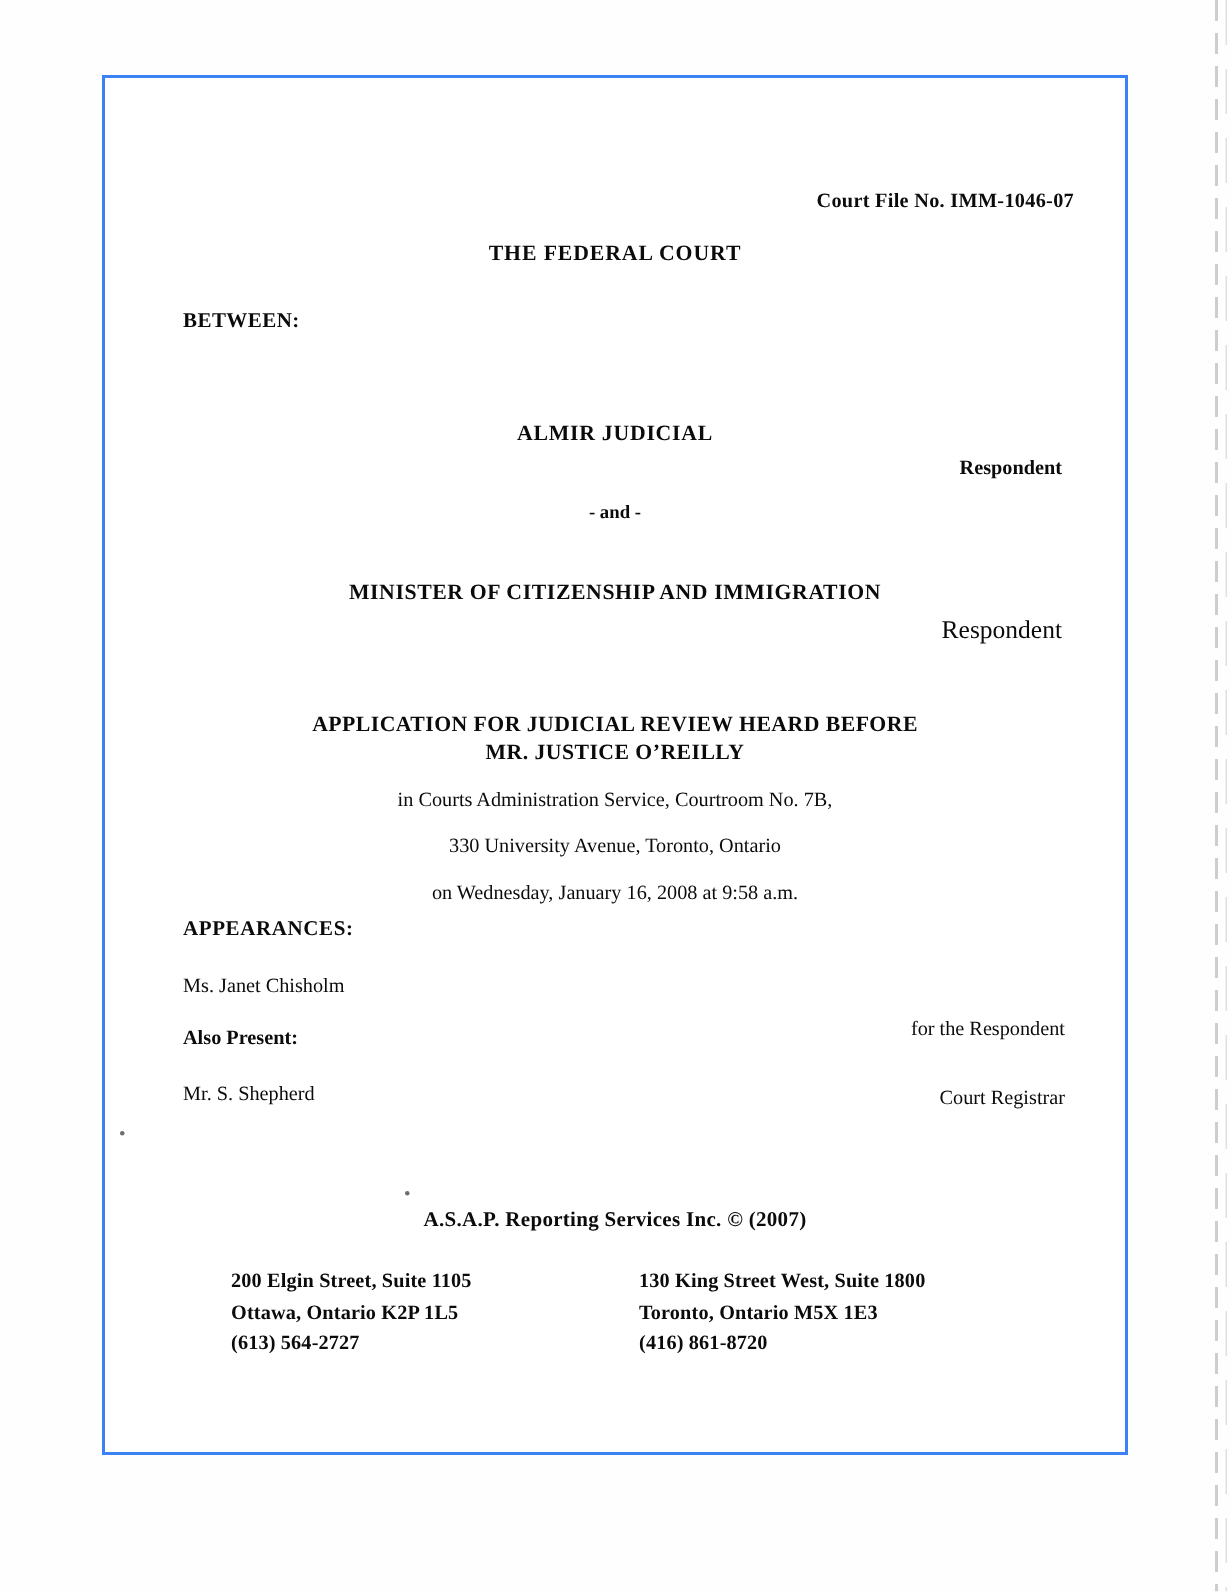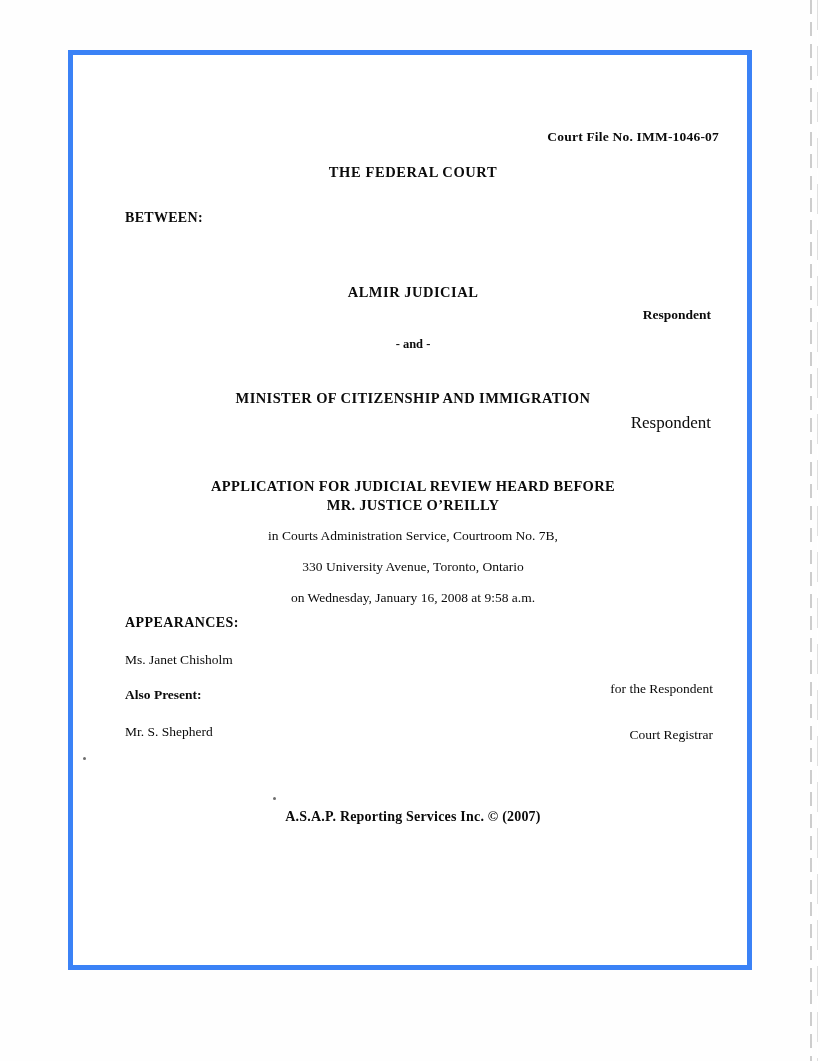--- a/index.html
+++ b/index.html
@@ -54,21 +54,21 @@
     opacity: .8;
   }
 
   
   .doc-frame {
     position: absolute;
     left: 68px;
     top: 50px;
     width: 684px;
     height: 920px;
-    border: 5px solid #3b82f6;
+    border: 2px solid #3b82f6;
     background: #ffffff;
     box-sizing: border-box;
   }
   .doc-inner {
     position: absolute;
     left: 22px;
     top: 14px;
     width: 636px;
     height: 888px;
   }
@@ -266,16 +266,28 @@
       <div class="row right counsel-for">for the Respondent</div>
 
       <div class="row also-present">Also Present:</div>
 
       <div class="row registrar-name">Mr. S. Shepherd</div>
 
       <div class="row right registrar-role">Court Registrar</div>
 
       <div class="row center reporter">A.S.A.P. Reporting Services Inc. © (2007)</div>
 
+      <div class="row addresses">
+        <div class="addr addr-left">
+          <div>200 Elgin Street, Suite 1105</div>
+          <div>Ottawa, Ontario K2P 1L5</div>
+          <div>(613) 564-2727</div>
+        </div>
+        <div class="addr addr-right">
+          <div>130 King Street West, Suite 1800</div>
+          <div>Toronto, Ontario M5X 1E3</div>
+          <div>(416) 861-8720</div>
+        </div>
+      </div>
 
     </div>
   </div>
 </div>
 
 </body></html>

